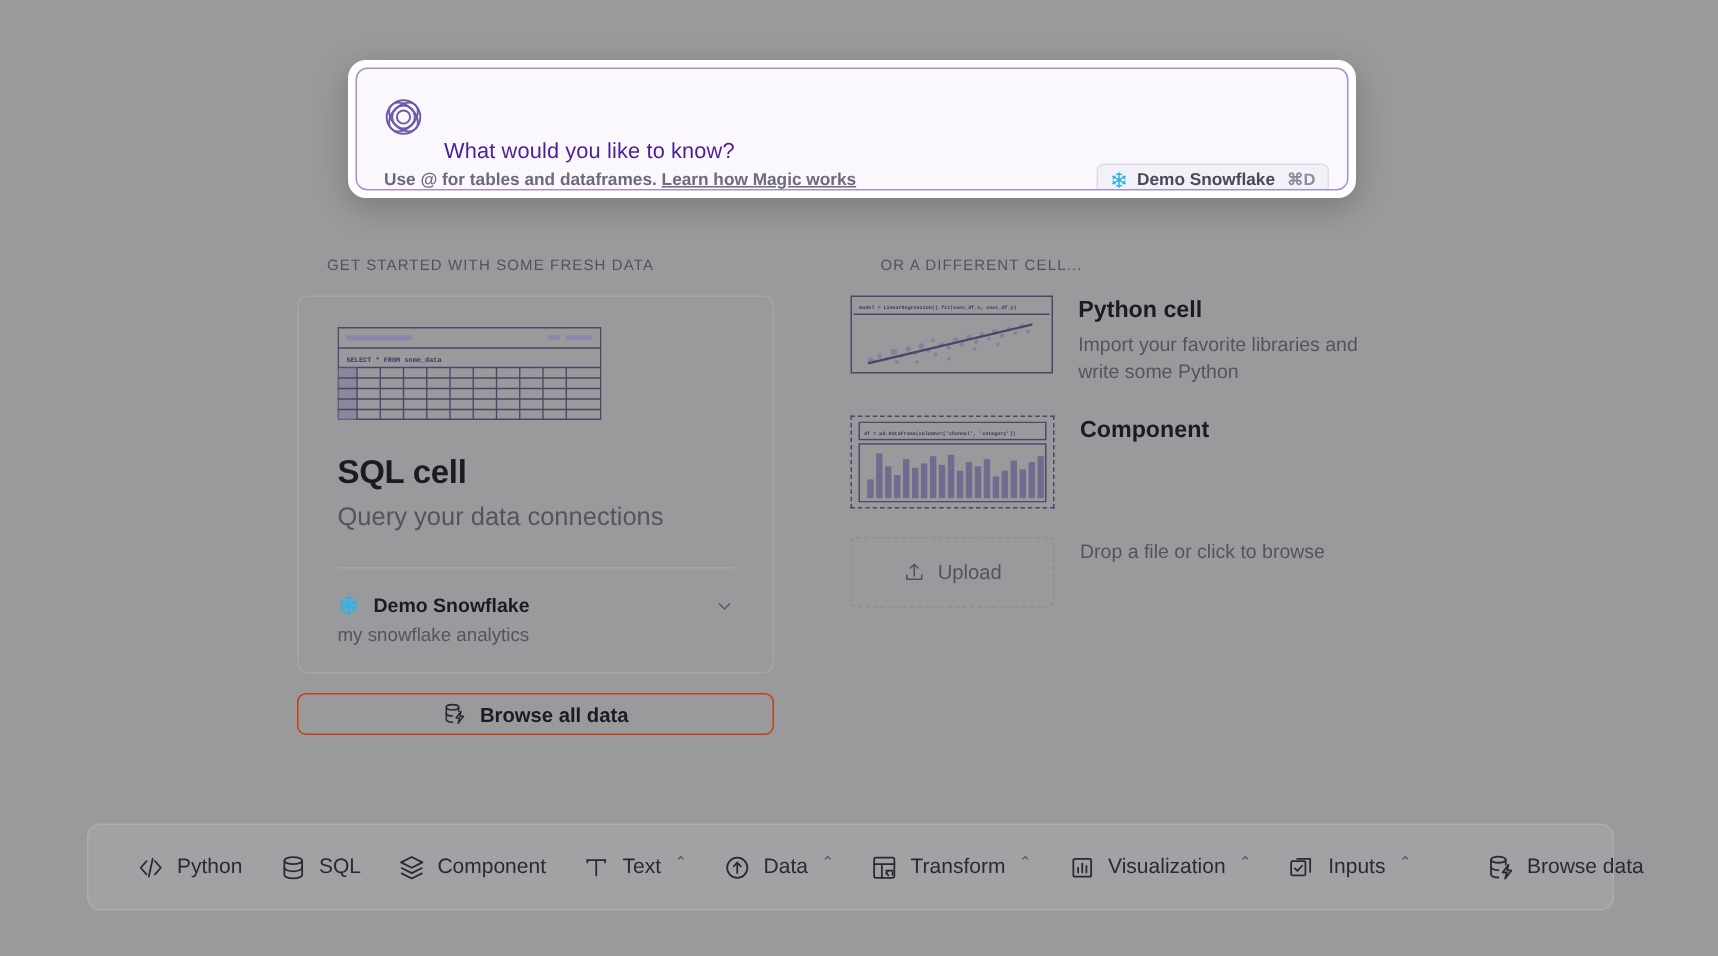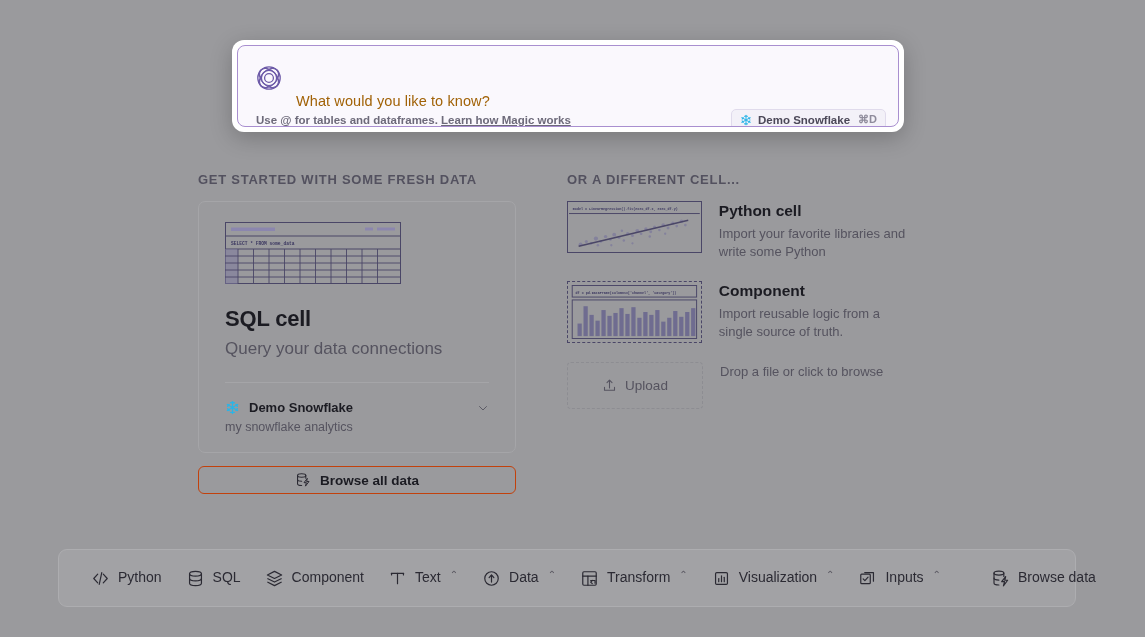--- a/index.html
+++ b/index.html
@@ -42,21 +42,21 @@
   .magic-input-row {
     flex: 1;
     display: flex;
     align-items: center;
     padding: 0 18px;
     gap: 14px;
   }
   .magic-logo { width: 26px; height: 26px; flex: 0 0 26px; display:block; }
   .magic-placeholder {
     font-size: 14.5px;
-    color: #a16207;
+    color: #4c1d95;
     letter-spacing: 0.1px;
     margin-top: 47px;
   }
   .magic-footer-row {
     height: 34px;
     display: flex;
     align-items: center;
     justify-content: space-between;
     padding: 0 12px 0 18px;
     font-weight: bold;
@@ -86,26 +86,27 @@
     margin-left: 2px;
   }
 
   
   .content {
     position: absolute;
     left: 0; top: 172px;
     width: 1145px;
   }
   .section-label {
-    font-size: 13px;
-    font-weight: bold;
+    font-size: 10px;
+    font-weight: normal;
     letter-spacing: 0.75px;
     color: #53515f;
     text-transform: uppercase;
     margin-bottom: 14px;
+    margin-left: 20px;
   }
 
   .col-left {
     position: absolute;
     left: 198px;
     top: 0;
     width: 318px;
   }
   .col-right {
     position: absolute;
@@ -445,21 +446,20 @@
             <rect x="99" y="34" width="4.4" height="19"></rect>
             <rect x="105.2" y="27" width="4.4" height="26"></rect>
             <rect x="111.4" y="33" width="4.4" height="20"></rect>
             <rect x="117.6" y="28" width="4.4" height="25"></rect>
             <rect x="123.8" y="24" width="4.4" height="29"></rect>
           </g>
         </svg>
       </div>
       <div class="opt-text">
         <div class="opt-title">Component</div>
-        <div class="opt-desc">Import reusable logic from a single source of truth.</div>
       </div>
     </div>
 
     <div class="opt-row" style="margin-top:3px;">
       <div class="upload-box">
         <svg width="15" height="15" viewBox="0 0 24 24" class="ico">
           <g fill="none" stroke="#55535f" stroke-width="1.7" stroke-linecap="round" stroke-linejoin="round">
             <path d="M12 16V4"></path>
             <path d="M8 7.5l4-4 4 4"></path>
             <path d="M4 15v4.5h16V15"></path>

